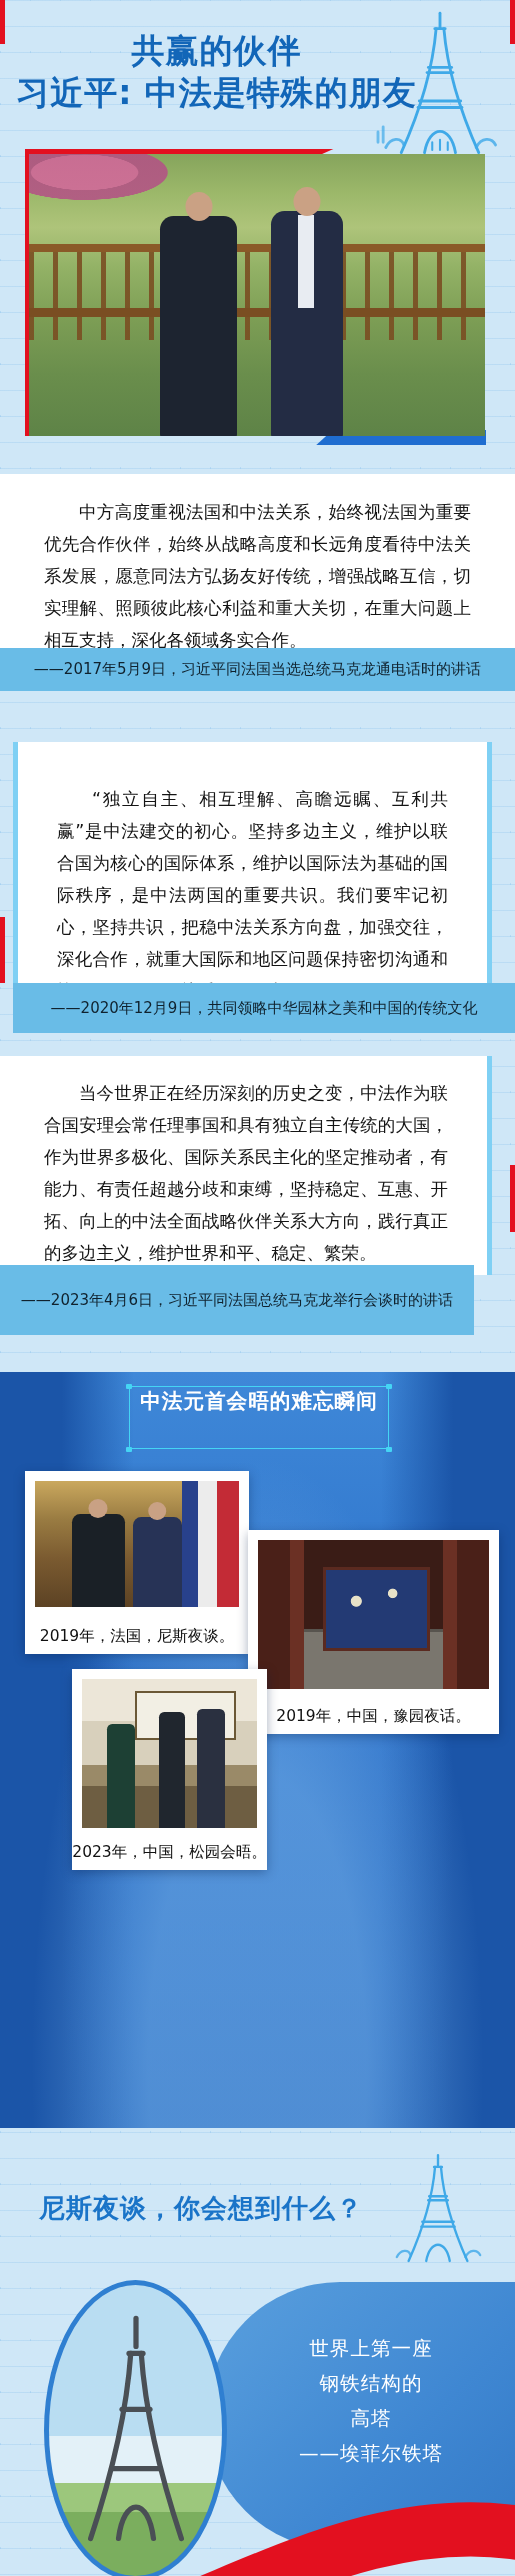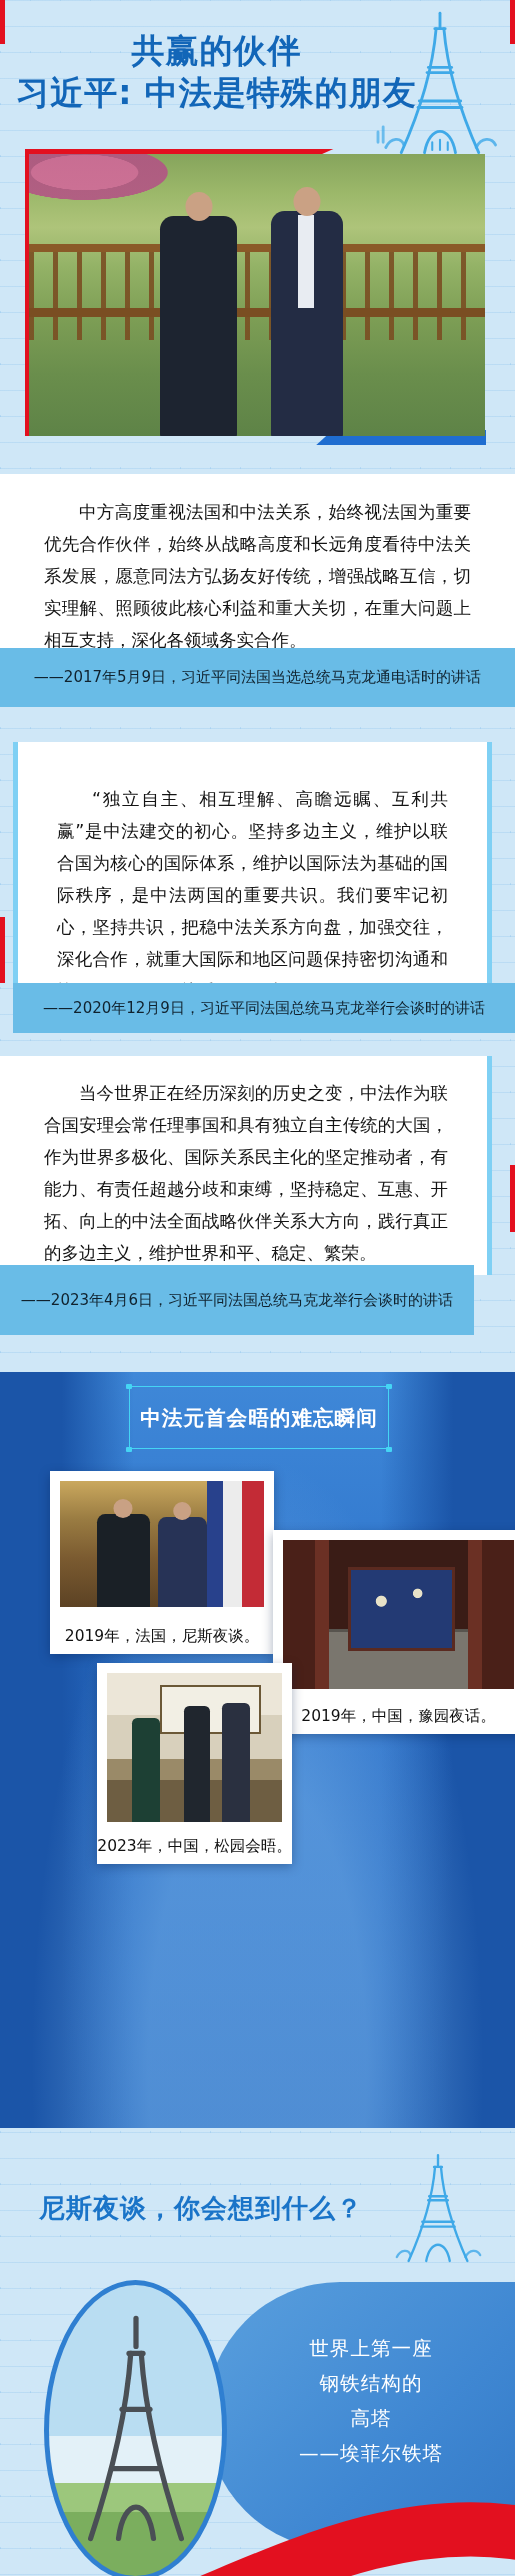--- a/index.html
+++ b/index.html
@@ -49,26 +49,26 @@
     font-size:15px;text-align:center;display:flex;align-items:center;justify-content:center;}
   .stripe-l{position:absolute;left:0;top:0;bottom:0;width:5.2px;background:#7fd0f4;}
   .stripe-r{position:absolute;right:0;top:0;bottom:0;width:5.2px;background:#7fd0f4;}
   
   .moments{position:absolute;left:0;top:1372px;width:515px;height:756px;overflow:hidden;
     background:
      radial-gradient(ellipse at 50% 92%, rgba(120,180,235,.55) 0 30%, transparent 62%),
      linear-gradient(90deg,#1b55a8 0 12%, rgba(27,85,168,0) 26% 74%, #1b55a8 88% 100%),
      linear-gradient(180deg,#3f88d8 0%,#2a6fc8 45%,#1e5fb8 100%);}
   .m-frame{position:absolute;left:129px;top:14.4px;width:258px;height:61px;border:1.5px solid #45d5f4;
-    display:flex;align-items:center;justify-content:center;color:#fff;font-weight:bold;
+    display:flex;align-items:flex-start;justify-content:center;color:#fff;font-weight:bold;
     font-size:20.6px;letter-spacing:1px;}
   .m-frame i{position:absolute;width:5.2px;height:5.2px;background:#45d5f4;border-radius:1px;}
   .m-frame i.c1{left:-3.6px;top:-3.6px}.m-frame i.c2{right:-3.6px;top:-3.6px}
   .m-frame i.c3{left:-3.6px;bottom:-3.6px}.m-frame i.c4{right:-3.6px;bottom:-3.6px}
-  .m-card{position:absolute;background:#fff;box-shadow:0 3.1px 10.3px rgba(0,25,70,.35);margin-left:25px;}
+  .m-card{position:absolute;background:#fff;box-shadow:0 3.1px 10.3px rgba(0,25,70,.35);}
   .m-card .ph{position:absolute;left:10.3px;right:10.3px;top:10.3px;overflow:hidden;}
   .m-card .cap{position:absolute;left:0;right:0;bottom:7.2px;text-align:center;color:#111;font-size:15.5px;}
   .ph-1{background:
      linear-gradient(90deg,transparent 0 72%,#28418c 72% 80%,#ececec 80% 89%,#c32b36 89% 100%),
      linear-gradient(180deg,#caa85e 0%,#9a7c42 30%,#7a5a30 62%,#5c4224 100%);}
   .ph-1 .s1{position:absolute;left:18%;top:26%;width:26%;height:74%;background:#1a2026;border-radius:8.2px 8.2px 0 0;}
   .ph-1 .s2{position:absolute;left:48%;top:28%;width:24%;height:72%;background:#273356;border-radius:8.2px 8.2px 0 0;}
   .ph-1 .s1::before,.ph-1 .s2::before{content:"";position:absolute;top:-16%;left:50%;transform:translateX(-50%);
      width:36%;height:20%;border-radius:50%;background:#c9a184;}
   .ph-2{background:
@@ -141,28 +141,28 @@
           <span class="head"></span>
         </span>
       <span class="figure fig-b">
           <span class="head"></span>
         </span>
     </div>
   </div>
 
   <section class="quote" style="left:0;top:474px;width:515px;height:174px">
     <p>中方高度重视法国和中法关系，始终视法国为重要优先合作伙伴，始终从战略高度和长远角度看待中法关系发展，愿意同法方弘扬友好传统，增强战略互信，切实理解、照顾彼此核心利益和重大关切，在重大问题上相互支持，深化各领域务实合作。</p>
-    <div class="band" style="top:174px;height:59px">——2017年5月9日，习近平同法国当选总统马克龙通电话时的讲话</div>
+    <div class="band" style="top:174px;height:43px">——2017年5月9日，习近平同法国当选总统马克龙通电话时的讲话</div>
   </section>
 
   <section class="quote" style="left:13px;top:742px;width:479px;height:241px">
     <span class="stripe-l"></span>
     <span class="stripe-r"></span>
     <p style="padding-top:37px">“独立自主、相互理解、高瞻远瞩、互利共赢”是中法建交的初心。坚持多边主义，维护以联合国为核心的国际体系，维护以国际法为基础的国际秩序，是中法两国的重要共识。我们要牢记初心，坚持共识，把稳中法关系方向盘，加强交往，深化合作，就重大国际和地区问题保持密切沟通和协调，推动两国关系得到更大发展。</p>
-    <div class="band" style="top:241px;height:50px;left:0;width:502px;right:auto">——2020年12月9日，习近平同法国总统马克龙举行会谈时的讲话</div>
+    <div class="band" style="top:241px;height:50px;left:0;width:502px;right:auto">——2020年12月9日，共同领略中华园林之美和中国的传统文化</div>
   </section>
 
   <section class="quote" style="left:0;top:1056px;width:492px;height:219px">
     <span class="stripe-r"></span>
     <p style="padding-top:17px">当今世界正在经历深刻的历史之变，中法作为联合国安理会常任理事国和具有独立自主传统的大国，作为世界多极化、国际关系民主化的坚定推动者，有能力、有责任超越分歧和束缚，坚持稳定、互惠、开拓、向上的中法全面战略伙伴关系大方向，践行真正的多边主义，维护世界和平、稳定、繁荣。</p>
     <div class="band" style="top:209px;height:70px;width:474px;left:0;right:auto">——2023年4月6日，习近平同法国总统马克龙举行会谈时的讲话</div>
   </section>
 
   <section class="moments">
     <div class="m-frame">
@@ -181,21 +181,21 @@
       <div class="cap">2019年，法国，尼斯夜谈。</div>
     </div>
 
     <div class="m-card" style="left:248px;top:158px;width:251px;height:204px;z-index:1">
       <div class="ph ph-2" style="height:149px">
         <span class="screen"></span>
       </div>
       <div class="cap">2019年，中国，豫园夜话。</div>
     </div>
 
-    <div class="m-card" style="left:72px;top:291px;width:195px;height:201px;z-index:2">
+    <div class="m-card" style="left:72px;top:297px;width:195px;height:201px;z-index:2">
       <div class="ph ph-3" style="height:149px">
         <span class="paint"></span>
         <span class="g1"></span>
         <span class="g2"></span>
         <span class="g3"></span>
       </div>
       <div class="cap">2023年，中国，松园会晤。</div>
     </div>
 
   </section>

